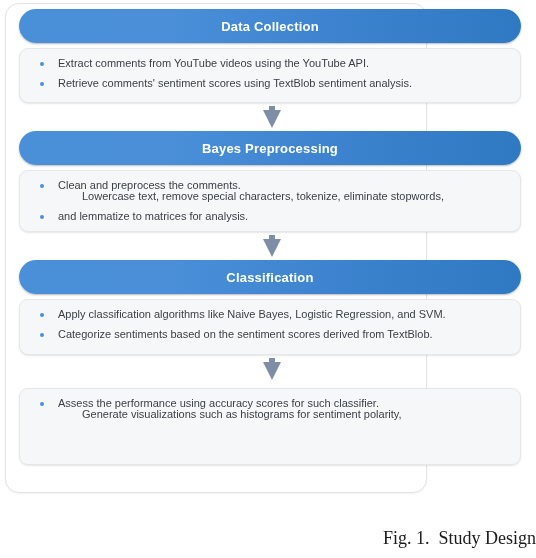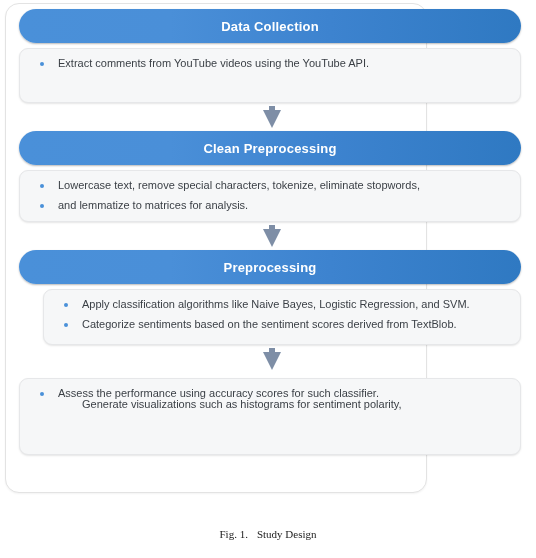--- a/index.html
+++ b/index.html
@@ -102,21 +102,21 @@
     border-radius: 50%;
     background: #4a90d9;
   }
 
   .bullet-line { display: block; white-space: nowrap; }
   .bullet-line + .bullet-line { margin-top: -0.5px; padding-left: 24px; }
 
   
   .body-tall { min-height: 55px; }
   .body-pre  { min-height: 52px; }
-  .body-cls  { min-height: 56px; margin-left: 24px; }
+  .body-cls  { min-height: 56px; }
   .body-perf { min-height: 77px; }
 
   
   .connector {
     position: relative;
     height: 28px;
     display: flex;
     align-items: center;
     justify-content: center;
   }
@@ -143,23 +143,23 @@
     border-right: 9px solid transparent;
     border-top: 18px solid #7e8ea6;
   }
 
   
   .caption {
     position: absolute;
     left: 0;
     top: 528px;
     width: 536px;
-    text-align: center;
+    text-align: right;
     font-family: "Liberation Serif", serif;
-    font-size: 11px;
+    font-size: 18px;
     color: #1b1b1b;
   }
   .caption-label { margin-right: 9px; }
 </style>
 </head>
 <body>
 
 <div id="figure-root">
 
   <div class="outer-frame">
@@ -168,59 +168,64 @@
       <div class="stage">
         <div class="stage-header">
           <span>Data Collection</span>
         </div>
         <div class="stage-body body-tall">
           <ul class="bullet-list">
             <li class="bullet-item">
               <span class="bullet-dot"></span>
               <span class="bullet-line">Extract comments from YouTube videos using the YouTube API.</span>
             </li>
+            <li class="bullet-item">
+              <span class="bullet-dot"></span>
+              <span class="bullet-line">Retrieve comments' sentiment scores using TextBlob sentiment analysis.</span>
+            </li>
           </ul>
         </div>
       </div>
 
       <div class="connector">
         <div class="arrow">
           <div class="arrow-stem"></div>
           <div class="arrow-head"></div>
         </div>
       </div>
 
       <div class="stage">
         <div class="stage-header">
-          <span>Clean Preprocessing</span>
+          <span>Bayes Preprocessing</span>
         </div>
         <div class="stage-body body-pre">
           <ul class="bullet-list">
             <li class="bullet-item">
               <span class="bullet-dot"></span>
+              <span class="bullet-line">Clean and preprocess the comments.</span>
               <span class="bullet-line">Lowercase text, remove special characters, tokenize, eliminate stopwords,</span>
             </li>
             <li class="bullet-item">
               <span class="bullet-dot"></span>
               <span class="bullet-line">and lemmatize to matrices for analysis.</span>
             </li>
           </ul>
         </div>
       </div>
 
       <div class="connector">
         <div class="arrow">
           <div class="arrow-stem"></div>
           <div class="arrow-head"></div>
         </div>
       </div>
 
       <div class="stage">
         <div class="stage-header">
-          <span>Preprocessing</span>
+          <span>Classification</span>
         </div>
         <div class="stage-body body-cls">
           <ul class="bullet-list">
             <li class="bullet-item">
               <span class="bullet-dot"></span>
               <span class="bullet-line">Apply classification algorithms like Naive Bayes, Logistic Regression, and SVM.</span>
             </li>
             <li class="bullet-item">
               <span class="bullet-dot"></span>
               <span class="bullet-line">Categorize sentiments based on the sentiment scores derived from TextBlob.</span>

